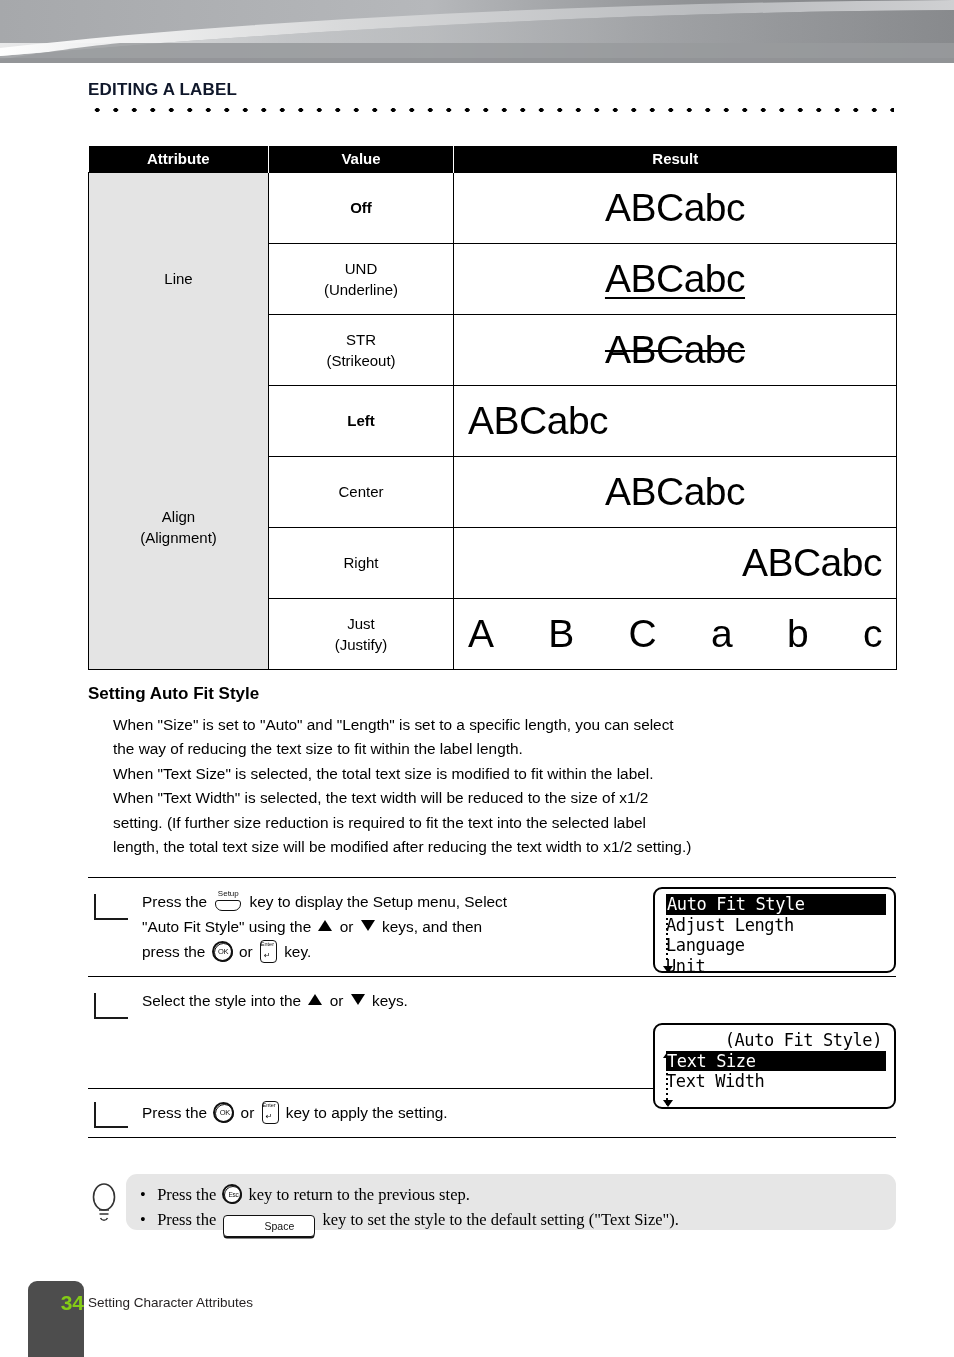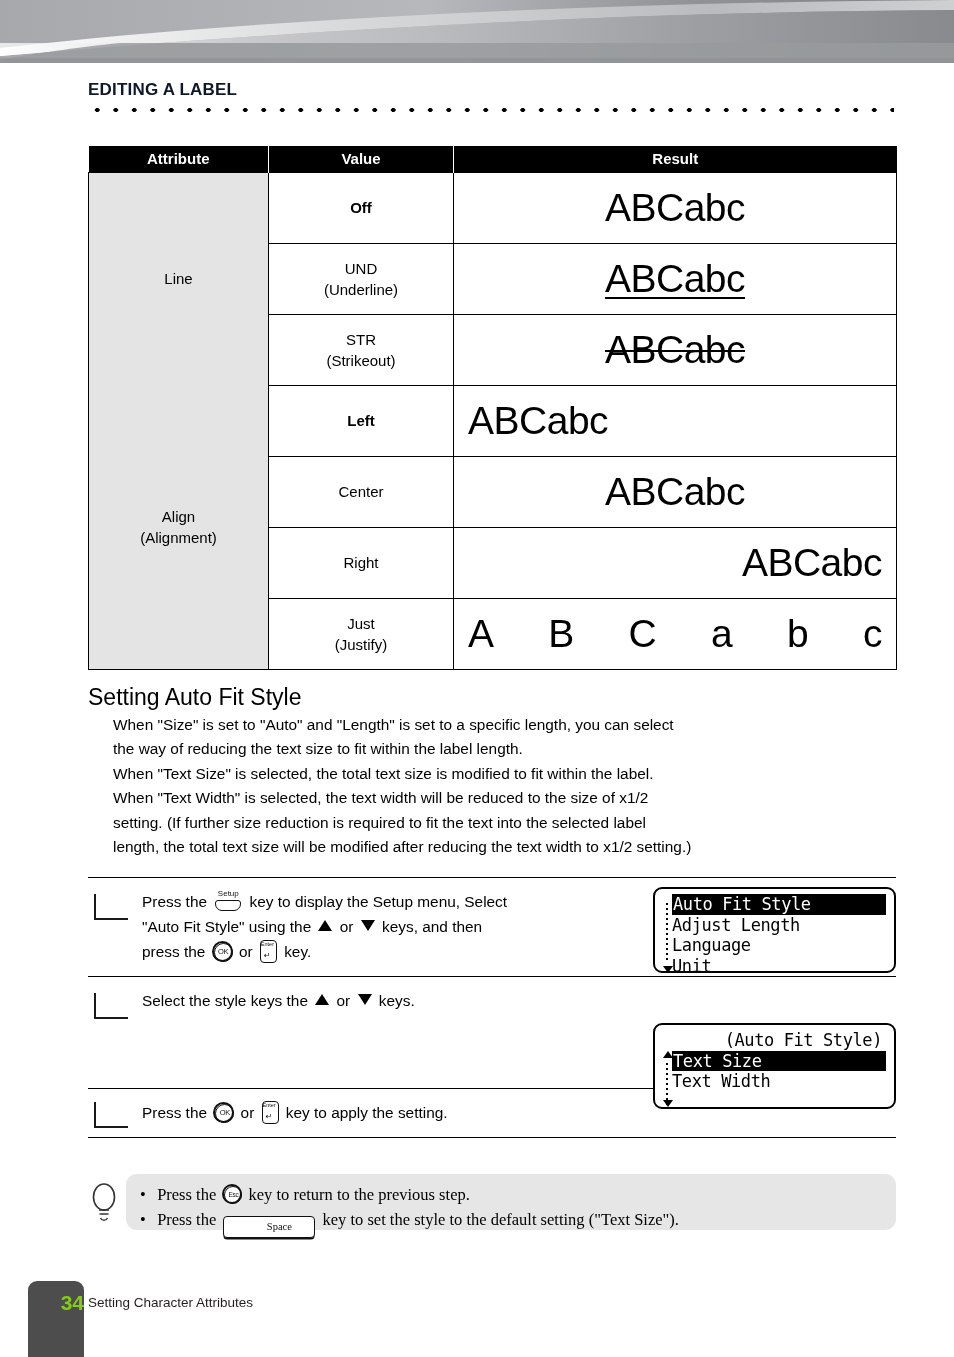--- a/index.html
+++ b/index.html
@@ -70,21 +70,21 @@
   .sample.und { text-decoration: underline; text-underline-offset: 5px; text-decoration-thickness:2px; }
   .sample.str { text-decoration: line-through; text-decoration-thickness:2px; }
   .r-left { text-align:left; }
   .r-center { text-align:center; }
   .r-right { text-align:right; }
   .r-just { display:flex; justify-content:space-between; }
   .r-just span { font-size:39px; line-height:48px; }
 
   
   .sec-head {
-    position:absolute; left:88px; top:684px; font-size:23px; font-weight:normal; color:#000;
+    position:absolute; left:88px; top:684px; font-size:17px; font-weight:bold; color:#000;
   }
   .body-copy {
     position:absolute; left:113px; top:713px; width:786px;
     font-size:15.4px; line-height:24.4px; color:#000;
   }
 
   
   .steps { position:absolute; left:88px; top:877px; width:808px; }
   .step-row { position:relative; border-bottom:1.6px solid #000; }
   .step-row.first { border-top:1.6px solid #000; }
@@ -117,21 +117,21 @@
   .arrow-dn {
     position:absolute; left:0px; bottom:0px; width:0;height:0;
     border-left:5px solid transparent; border-right:5px solid transparent;
     border-top:7px solid #000;
   }
   .arrow-up {
     position:absolute; left:0px; top:0px; width:0;height:0;
     border-left:5px solid transparent; border-right:5px solid transparent;
     border-bottom:7px solid #000;
   }
-  .lcd-lines { position:absolute; left:9px; top:1px; right:2px; }
+  .lcd-lines { position:absolute; left:3px; top:1px; right:2px; }
   .lcd-line {
     font-size:17px; line-height:20.5px; color:#000; letter-spacing:-0.4px;
     white-space:nowrap;
   }
   .lcd-line.sel { background:#000; color:#fff; display:block; padding-left:1px; }
   .lcd-line.title { text-align:right; padding-right:2px; }
 
   
   .key-setup {
     display:inline-block; position:relative; width:30px; height:20px;
@@ -176,21 +176,21 @@
     position:absolute; left:0; top:0px; width:13px; text-align:center;
     font-size:5.5px; line-height:7px; color:#111; font-family:"Liberation Sans",sans-serif;
   }
   .key-enter .ea {
     position:absolute; left:3px; bottom:2px; font-size:8px; line-height:8px; color:#111;
   }
   .key-space {
     display:inline-block; width:92px; height:22px; border:1.6px solid #111;
     border-radius:4px; background:#fff; vertical-align:-5px; margin:0 3px;
     text-align:center; font-size:10.5px; line-height:20px; color:#111;
-    font-family:Liberation Serif, serif;
+    font-family:Liberation Sans, sans-serif;
     box-shadow: 0 2px 0 -0.5px #111;
     padding-left: 20px;
   }
   .tri-up { display:inline-block; width:0;height:0; margin:0 3px; vertical-align:1px;
     border-left:7px solid transparent; border-right:7px solid transparent; border-bottom:11px solid #000; }
   .tri-dn { display:inline-block; width:0;height:0; margin:0 3px; vertical-align:1px;
     border-left:7px solid transparent; border-right:7px solid transparent; border-top:11px solid #000; }
 
   
   .tipbox {
@@ -409,21 +409,21 @@
             </div>
           </div>
         </div>
       </div>
     </div>
 
     <div class="step-row" style="min-height:112px;">
       <div class="step-mark"></div>
       <div class="step-text">
         <div>
-          <span>Select the style keys the</span>
+          <span>Select the style into the</span>
           <span class="tri-up"></span>
           <span>or</span>
           <span class="tri-dn"></span>
           <span>keys.</span>
         </div>
       </div>
       <div class="step-lcd" style="top:14px;margin-top:32px;">
         <div class="lcd">
           <div class="lcd-inner">
             <div class="lcd-lines" style="left:10px; right:4px;">

